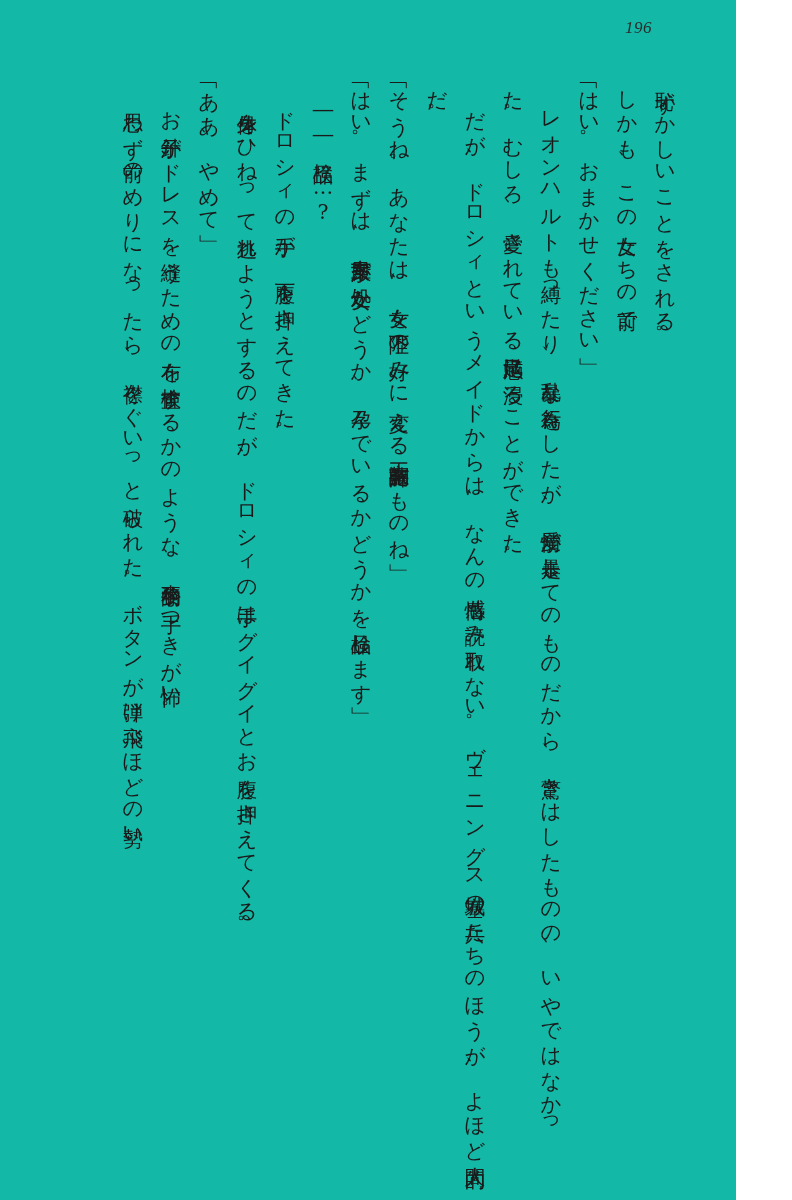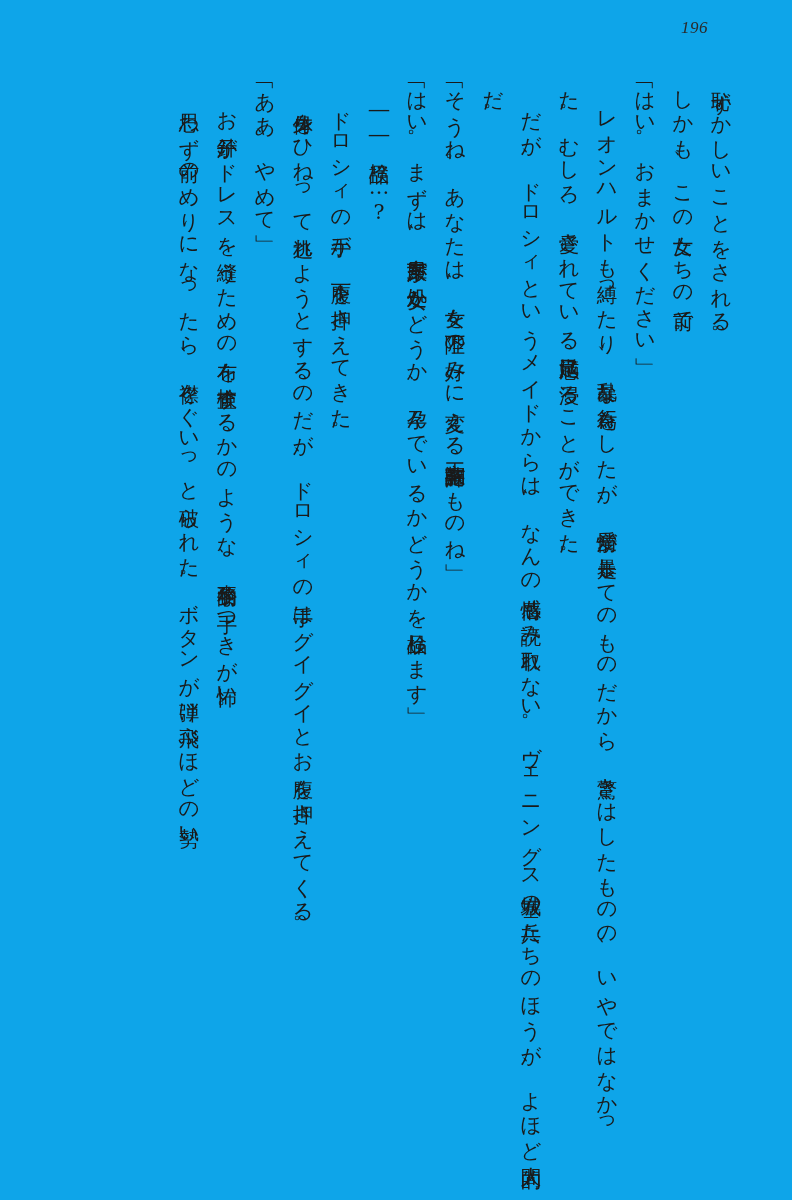--- a/index.html
+++ b/index.html
@@ -2,23 +2,23 @@
 <html><head>
 <meta charset="utf-8">
 <style>
   html, body {
     margin: 0;
     padding: 0;
     background: #ffffff;
   }
   .page {
     position: relative;
-    width: 792px;
+    width: 736px;
     height: 1200px;
-    background: #0ea5e9;
+    background: #14b8a6;
     overflow: hidden;
     font-family: "Liberation Serif", serif;
     color: #1a1a1a;
   }
   .page-number {
     position: absolute;
     top: 18px;
     right: 84px;
     font-family: "Liberation Serif", serif;
     font-style: italic;

